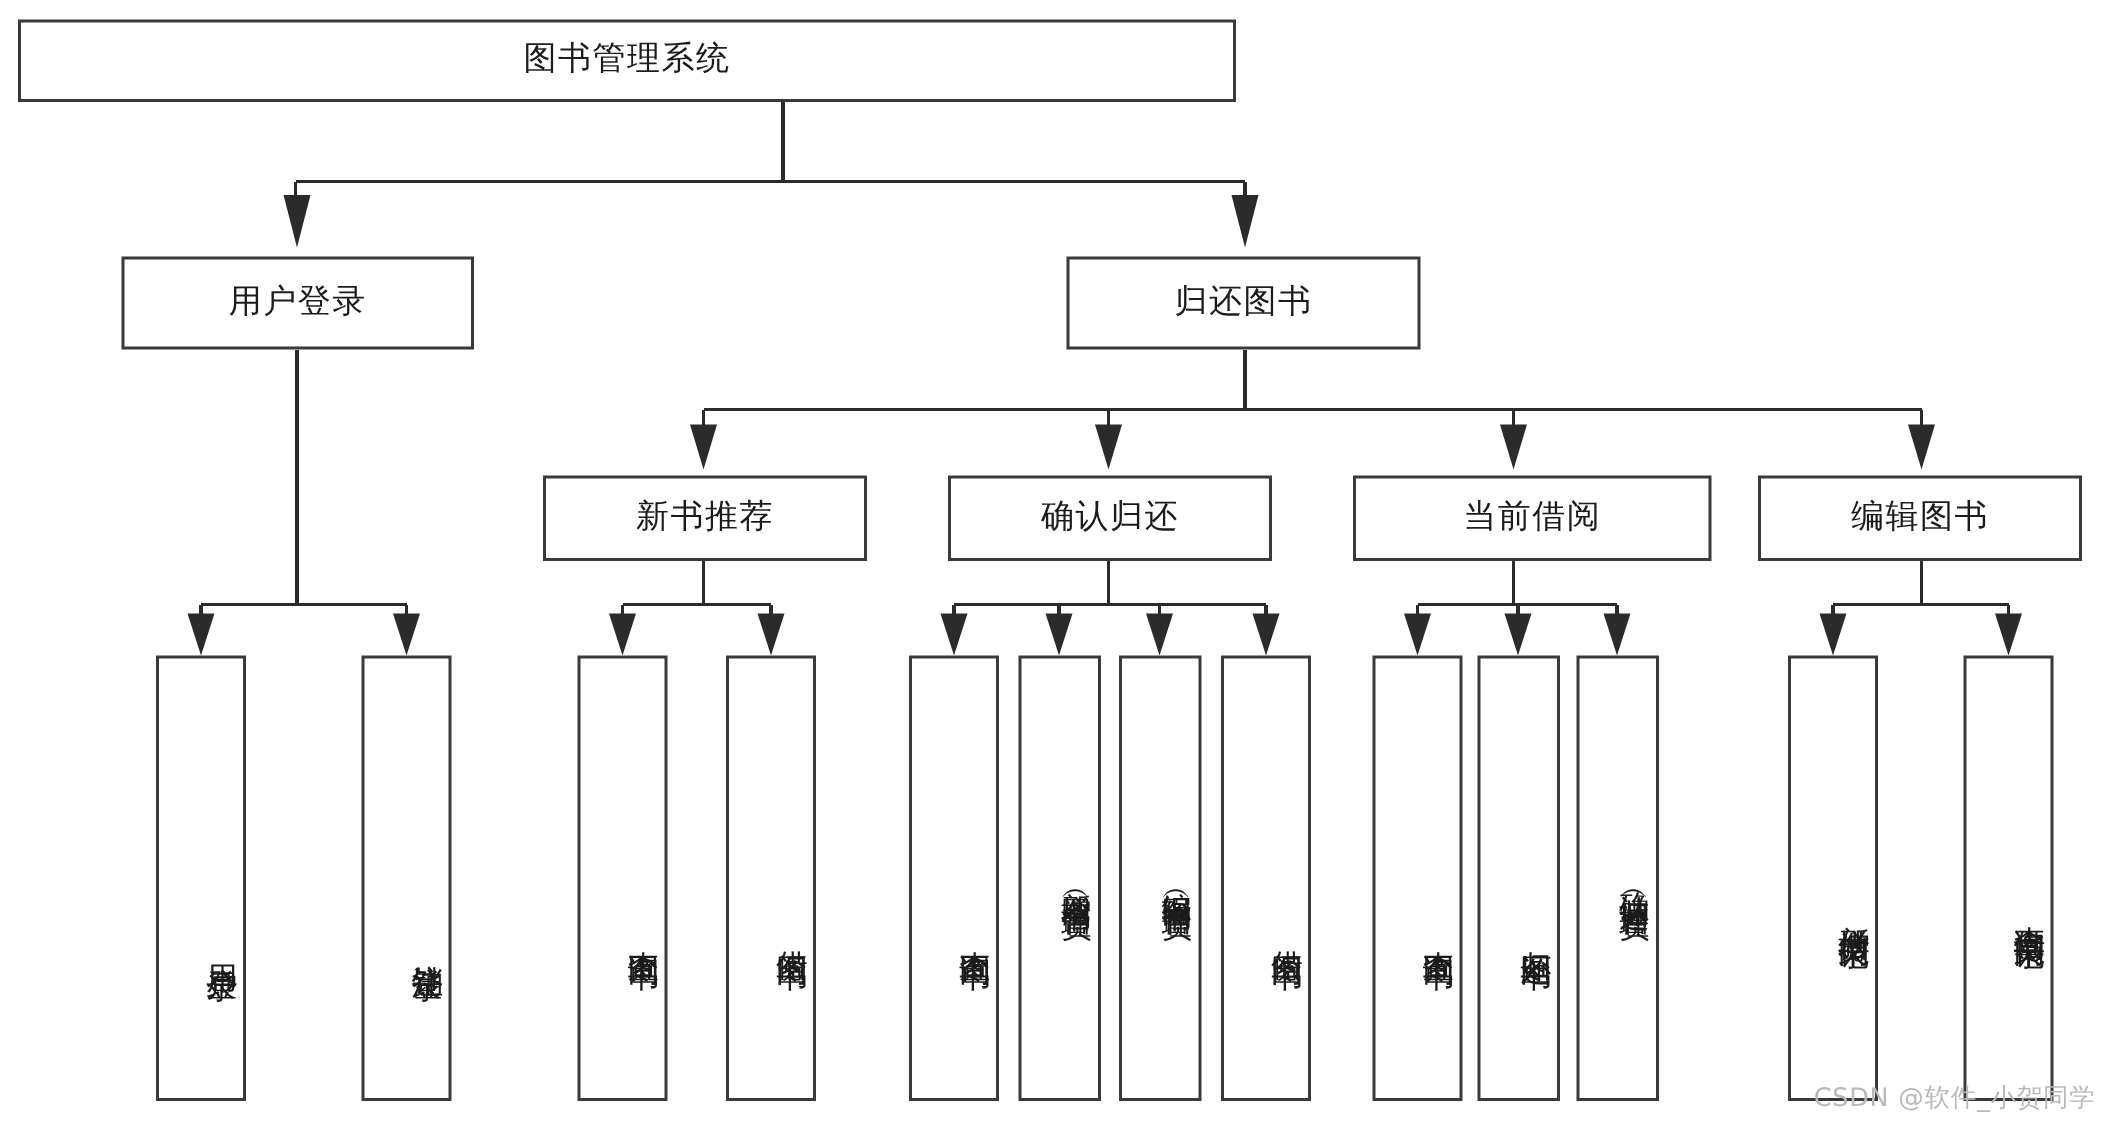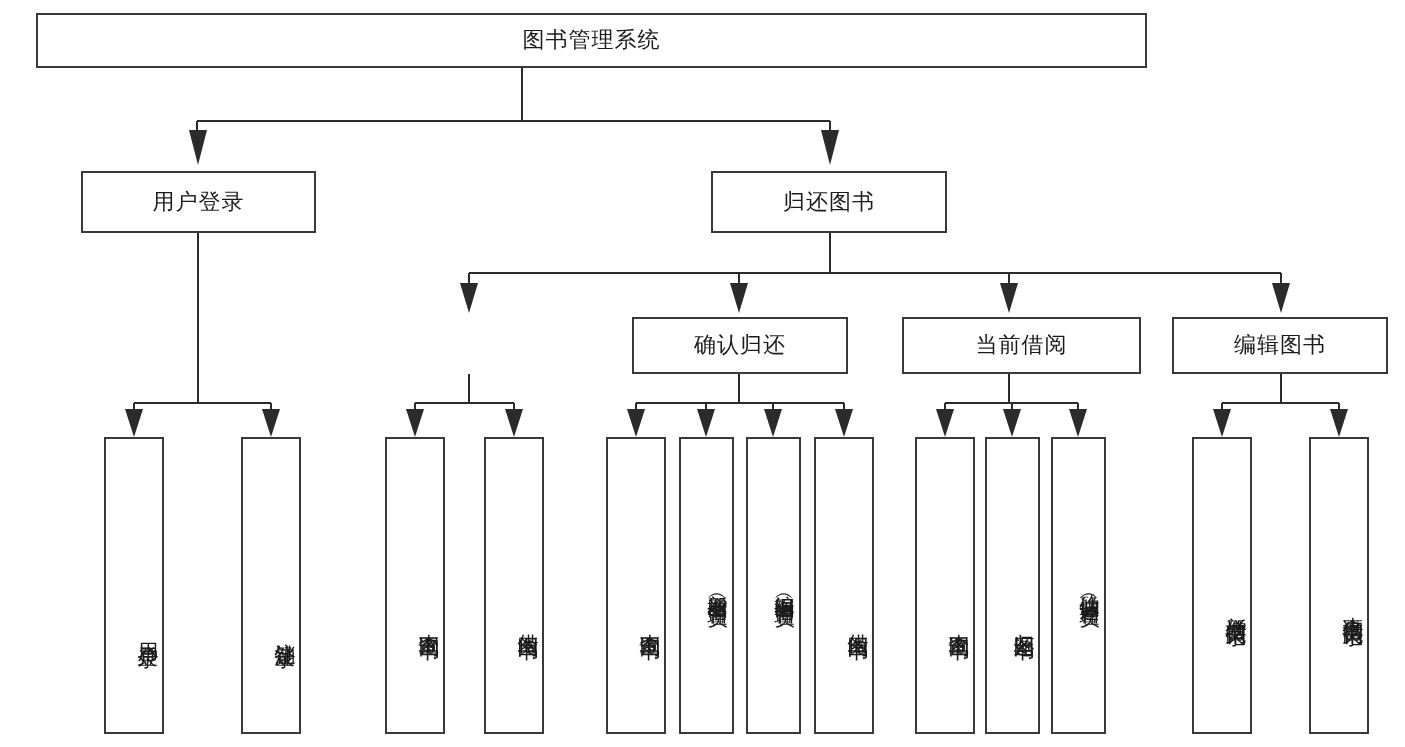--- a/index.html
+++ b/index.html
@@ -141,32 +141,35 @@
 
       <polygon points="936,409 954,409 945,437"></polygon>
       <polygon points="1003,409 1021,409 1012,437"></polygon>
       <polygon points="1069,409 1087,409 1078,437"></polygon>
 
       <polygon points="1213,409 1231,409 1222,437"></polygon>
       <polygon points="1330,409 1348,409 1339,437"></polygon>
     </g>
   </svg>
 
-  <div class="node horiz" style="left:36px; top:13px; width:1111px; height:55px;">
+  <div class="node horiz" style="left:12px; top:13px; width:812px; height:55px;">
     <span>图书管理系统</span>
   </div>
 
   <div class="node horiz" style="left:81px; top:171px; width:235px; height:62px;">
     <span>用户登录</span>
   </div>
 
   <div class="node horiz" style="left:711px; top:171px; width:236px; height:62px;">
     <span>归还图书</span>
   </div>
 
+  <div class="node horiz" style="left:362px; top:317px; width:216px; height:57px;">
+    <span>新书推荐</span>
+  </div>
 
   <div class="node horiz" style="left:632px; top:317px; width:216px; height:57px;">
     <span>确认归还</span>
   </div>
 
   <div class="node horiz" style="left:902px; top:317px; width:239px; height:57px;">
     <span>当前借阅</span>
   </div>
 
   <div class="node horiz" style="left:1172px; top:317px; width:216px; height:57px;">
@@ -218,14 +221,15 @@
   </div>
 
   <div class="node vert" style="left:1192px; top:437px; width:60px; height:297px; padding-top:40px;">
     <span class="vtext">新增借阅记录</span>
   </div>
 
   <div class="node vert" style="left:1309px; top:437px; width:60px; height:297px; padding-top:40px;">
     <span class="vtext">查询借阅记录</span>
   </div>
 
+  <div id="watermark">CSDN @软件_小贺同学</div>
 
 </div>
 
 </body></html>

